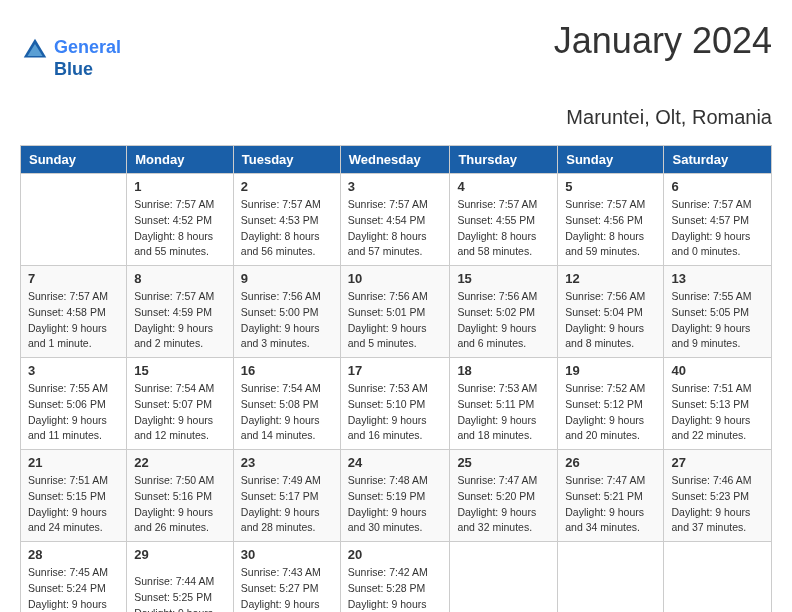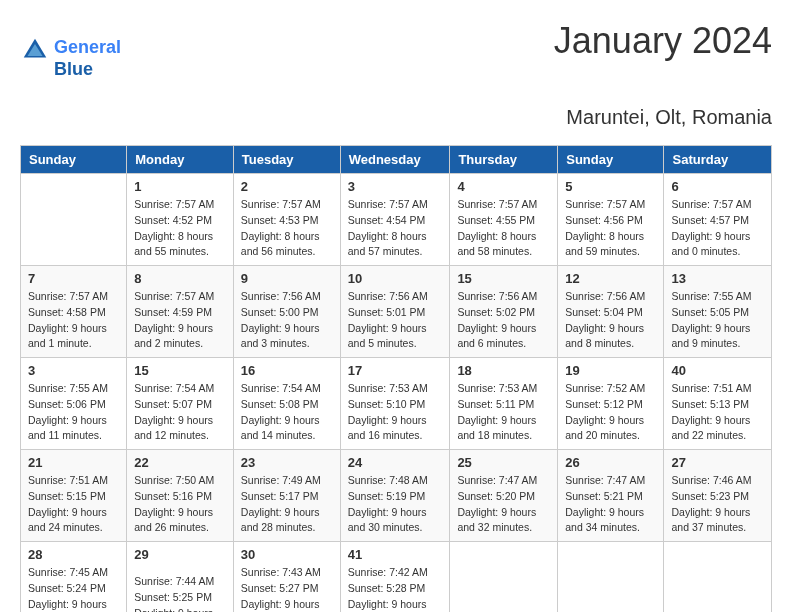--- a/index.html
+++ b/index.html
@@ -340,21 +340,21 @@
 and 41 minutes.</div>
         </td>
         <td>
           <div class="day-number">30</div>
           <div class="day-info" style="white-space: pre-line;">Sunrise: 7:43 AM
 Sunset: 5:27 PM
 Daylight: 9 hours
 and 44 minutes.</div>
         </td>
         <td>
-          <div class="day-number">41</div>
+          <div class="day-number">20</div>
           <div class="day-info" style="white-space: pre-line;">Sunrise: 7:42 AM
 Sunset: 5:28 PM
 Daylight: 9 hours
 and 46 minutes.</div>
         </td>
         <td class="empty"></td>
         <td class="empty"></td>
         <td class="empty"></td>
       </tr>
     </tbody>

